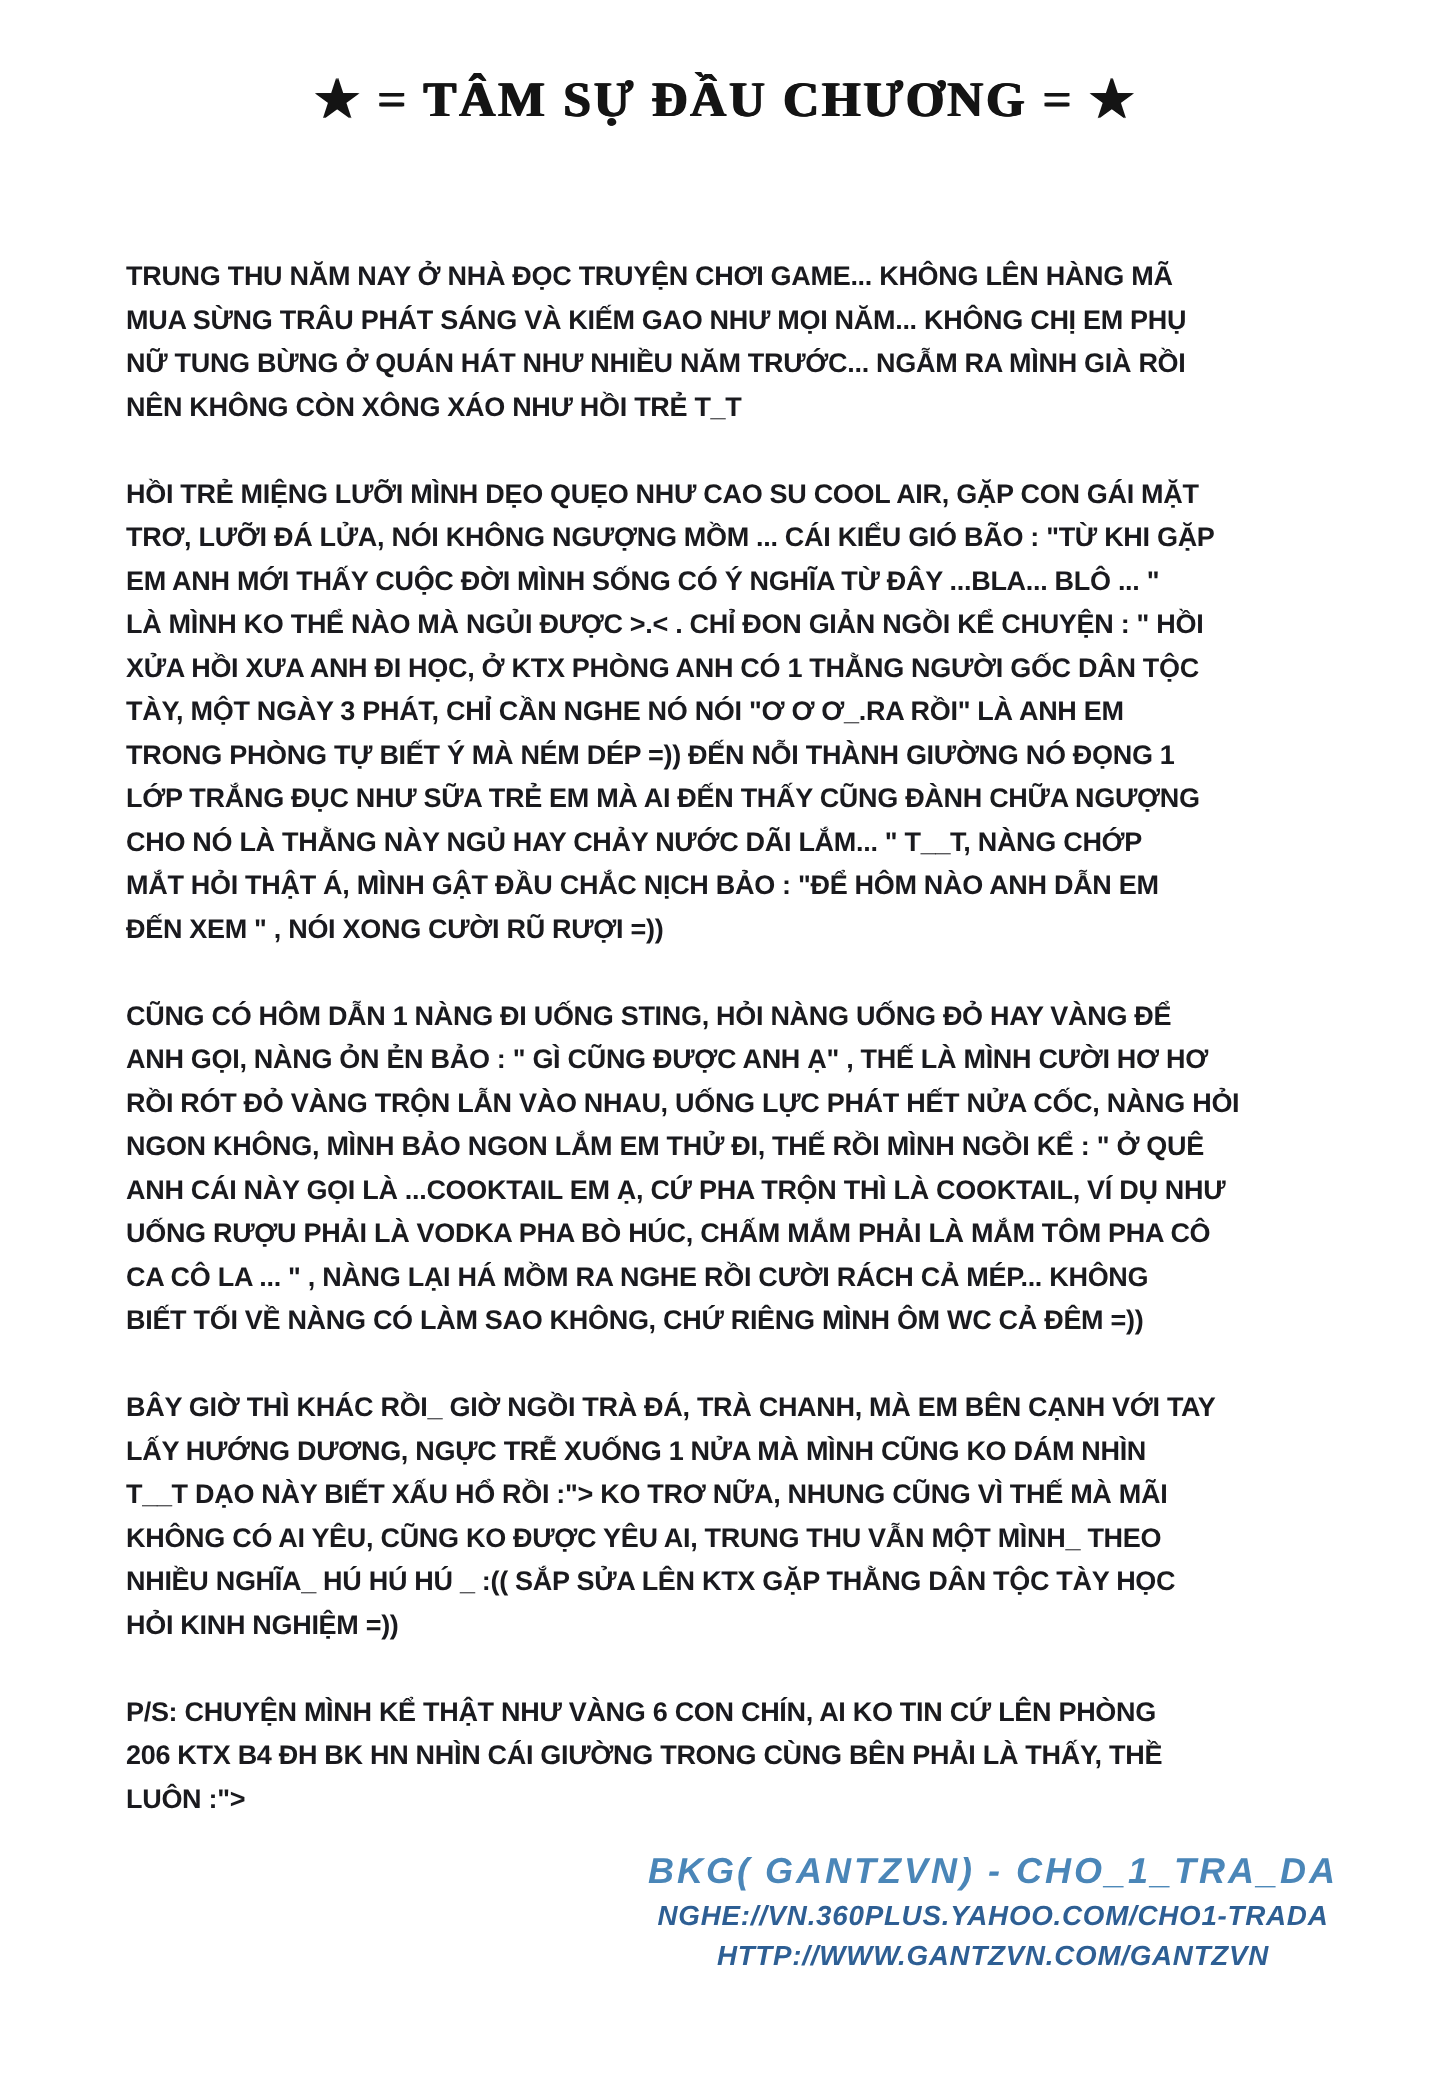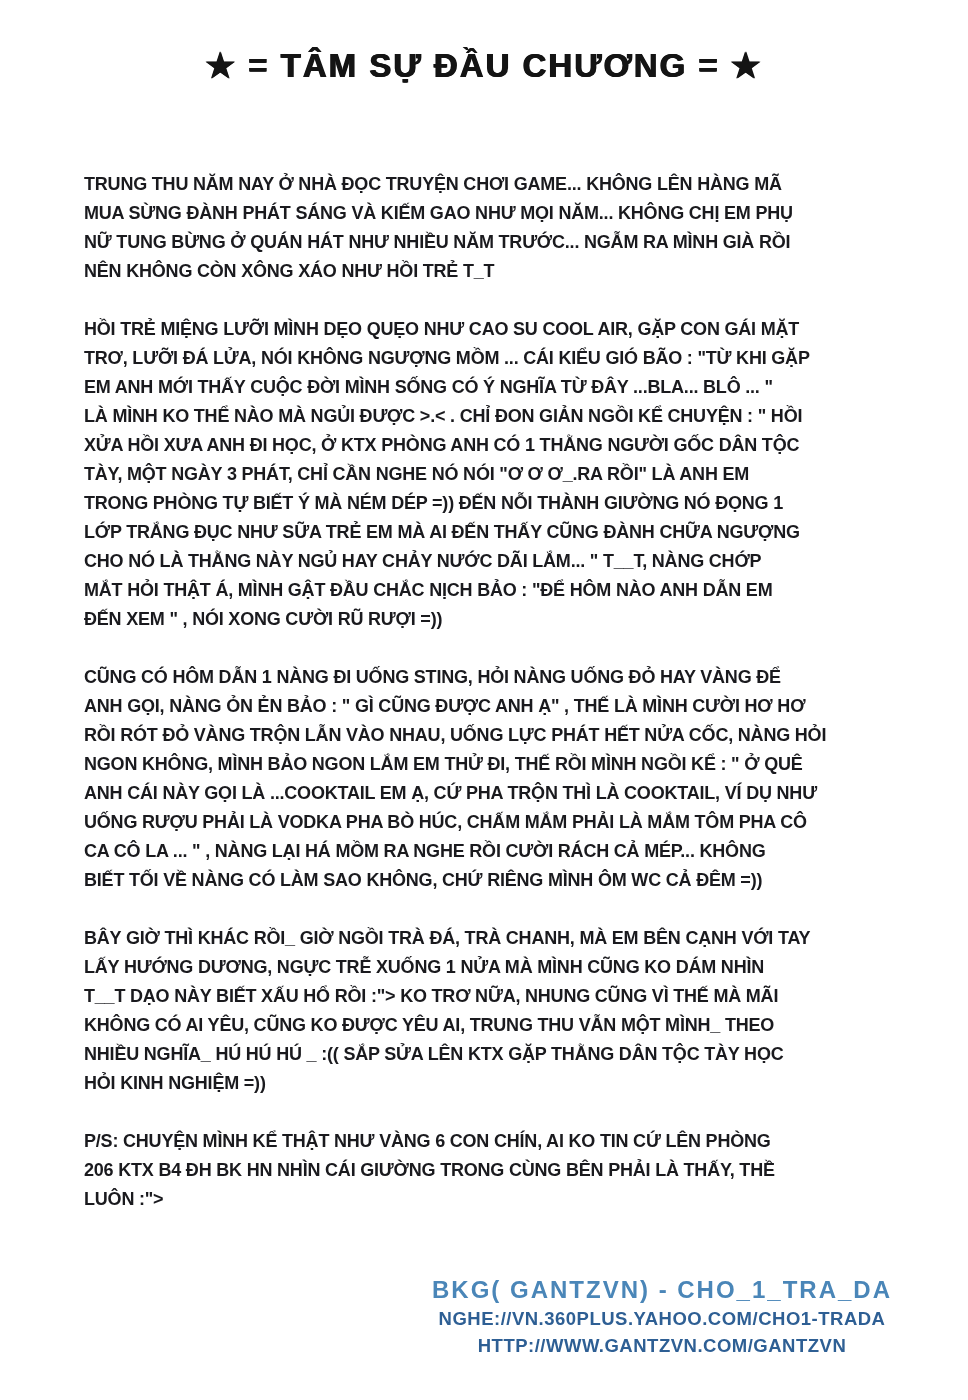--- a/index.html
+++ b/index.html
@@ -14,21 +14,21 @@
     background: #ffffff;
     overflow: hidden;
     font-family: "Liberation Sans", sans-serif;
   }
   .page-title {
     position: absolute;
     top: 46px;
     left: 0;
     width: 100%;
     text-align: center;
-    font-family: Liberation Sans, sans-serif;
+    font-family: Liberation Serif, serif;
     font-weight: bold;
     font-size: 33px;
     letter-spacing: 2px;
     color: #141414;
     text-shadow: 0.6px 0 0 #141414, -0.6px 0 0 #141414;
     white-space: nowrap;
   }
   .content {
     position: absolute;
     top: 170px;
@@ -39,26 +39,27 @@
     font-size: 18px;
     line-height: 29px;
     letter-spacing: -0.2px;
   }
   .paragraph {
     white-space: pre-line;
     margin: 0 0 29px 0;
   }
   .footer {
     position: absolute;
-    top: 1275px;
+    top: 1233px;
     right: 56px;
     width: 500px;
     text-align: center;
     font-weight: bold;
     letter-spacing: 0.5px;
+    font-style: italic;
   }
   .footer .credit {
     color: #4a86b8;
     font-size: 24px;
     line-height: 30px;
     letter-spacing: 2px;
     white-space: nowrap;
   }
   .footer .link {
     color: #2e5f94;
@@ -69,21 +70,21 @@
 </style>
 </head>
 <body>
 
 <div class="page">
 
   <div class="page-title">★ = TÂM SỰ ĐẦU CHƯƠNG = ★</div>
 
   <div class="content">
     <p class="paragraph">TRUNG THU NĂM NAY Ở NHÀ ĐỌC TRUYỆN CHƠI GAME... KHÔNG LÊN HÀNG MÃ
-MUA SỪNG ĐÀNH PHÁT SÁNG VÀ KIẾM GAO NHƯ MỌI NĂM... KHÔNG CHỊ EM PHỤ
+MUA SỪNG TRÂU PHÁT SÁNG VÀ KIẾM GAO NHƯ MỌI NĂM... KHÔNG CHỊ EM PHỤ
 NỮ TUNG BỪNG Ở QUÁN HÁT NHƯ NHIỀU NĂM TRƯỚC... NGẪM RA MÌNH GIÀ RỒI
 NÊN KHÔNG CÒN XÔNG XÁO NHƯ HỒI TRẺ T_T</p>
     <p class="paragraph">HỒI TRẺ MIỆNG LƯỠI MÌNH DẸO QUẸO NHƯ CAO SU COOL AIR, GẶP CON GÁI MẶT
 TRƠ, LƯỠI ĐÁ LỬA, NÓI KHÔNG NGƯỢNG MỒM ... CÁI KIỂU GIÓ BÃO : "TỪ KHI GẶP
 EM ANH MỚI THẤY CUỘC ĐỜI MÌNH SỐNG CÓ Ý NGHĨA TỪ ĐÂY ...BLA... BLÔ ... "
 LÀ MÌNH KO THỂ NÀO MÀ NGỦI ĐƯỢC &gt;.&lt; . CHỈ ĐON GIẢN NGỒI KỂ CHUYỆN : " HỒI
 XỬA HỒI XƯA ANH ĐI HỌC, Ở KTX PHÒNG ANH CÓ 1 THẰNG NGƯỜI GỐC DÂN TỘC
 TÀY, MỘT NGÀY 3 PHÁT, CHỈ CẦN NGHE NÓ NÓI "Ơ Ơ Ơ_.RA RỒI" LÀ ANH EM
 TRONG PHÒNG TỰ BIẾT Ý MÀ NÉM DÉP =)) ĐẾN NỖI THÀNH GIƯỜNG NÓ ĐỌNG 1
 LỚP TRẮNG ĐỤC NHƯ SỮA TRẺ EM MÀ AI ĐẾN THẤY CŨNG ĐÀNH CHỮA NGƯỢNG

